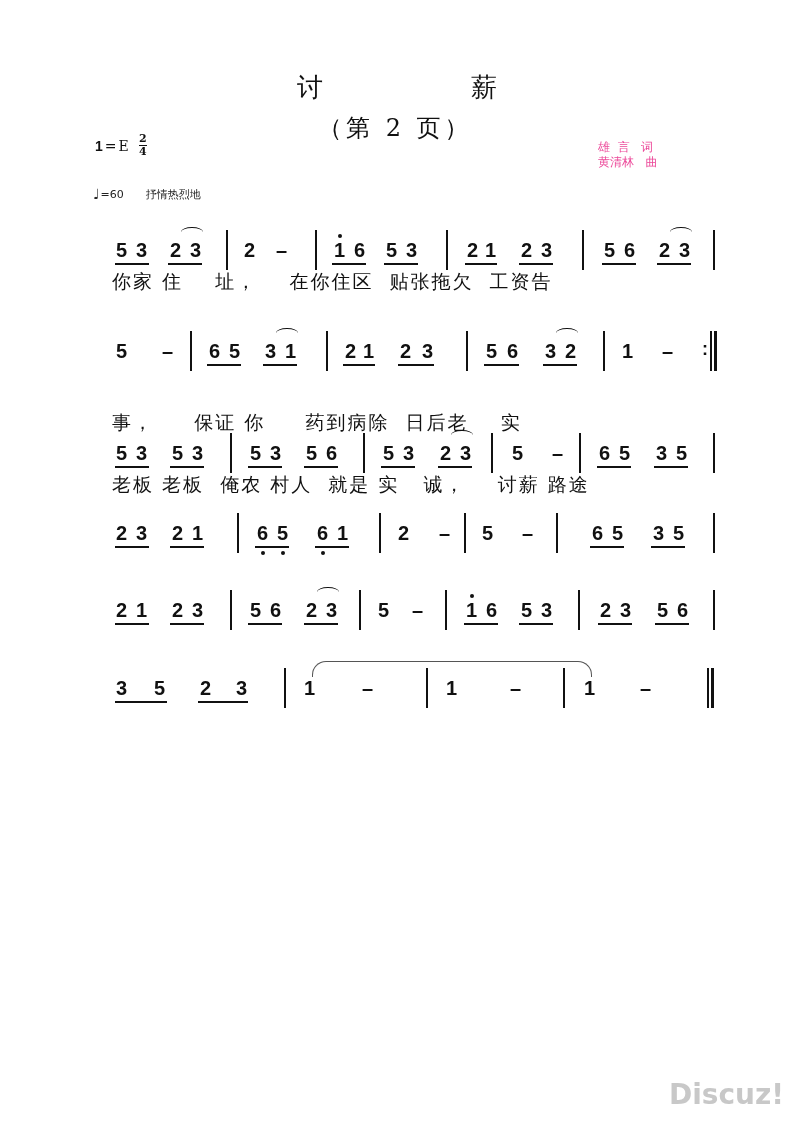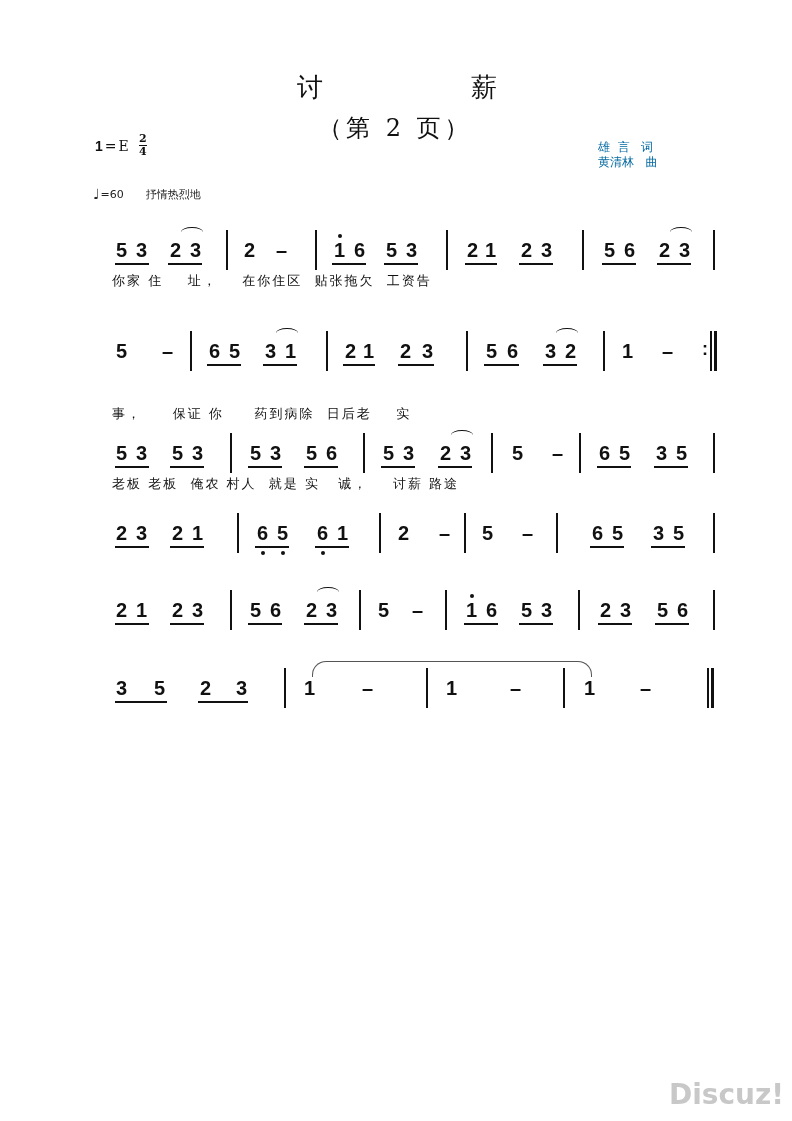--- a/index.html
+++ b/index.html
@@ -11,37 +11,37 @@
   .title .c2 { position: absolute; left: 471px; top: 0; font-size: 26px; font-family: "DejaVu Sans", sans-serif; }
   .subtitle { position: absolute; top: 112px; left: 318px; font-size: 24px; font-family: "DejaVu Serif", serif; letter-spacing: 4px; }
 
   .key { position: absolute; left: 95px; top: 134px; font-size: 14px; font-family: "DejaVu Serif", serif; font-weight: bold; display: flex; align-items: center; }
   .key .one { font-family: "Liberation Sans", sans-serif; font-weight: bold; }
   .key .eq { margin: 0 2px; font-weight: normal; }
   .key .note { font-weight: normal; }
   .timesig { display: inline-flex; flex-direction: column; align-items: center; margin-left: 10px; font-size: 11px; line-height: 10px; font-family: "DejaVu Serif", serif; font-weight: bold; }
   .timesig .bar { width: 8px; height: 1px; background: #111; margin: 1px 0; }
 
-  .credits { position: absolute; left: 598px; top: 140px; font-size: 12px; line-height: 15px; color: #0369a1; }
+  .credits { position: absolute; left: 598px; top: 140px; font-size: 12px; line-height: 15px; color: #ec4899; }
   .credits div { white-space: pre; }
 
   .tempo { position: absolute; left: 93px; top: 186px; font-size: 11px; display: flex; align-items: center; color: #222; }
   .tempo .noteglyph { font-size: 14px; margin-right: 1px; }
   .tempo .bpm { margin-right: 22px; }
 
   .row { position: absolute; left: 112px; width: 610px; }
   .notes { position: absolute; top: 0; left: 0; height: 30px; width: 100%; }
   .n { position: absolute; top: 0; font-family: "Liberation Sans", sans-serif; font-weight: bold; font-size: 20px; line-height: 24px; }
   .ul { position: absolute; height: 2px; background: #111; top: 25px; }
   .bl { position: absolute; width: 1.5px; background: #111; top: -8px; height: 40px; }
   .bl.thick { width: 3px; }
   .dotabove { position: absolute; width: 4px; height: 4px; background: #111; border-radius: 50%; }
   .dotbelow { position: absolute; width: 4px; height: 4px; background: #111; border-radius: 50%; }
   .tie { position: absolute; width: 22px; height: 10px; border-top: 1.5px solid #111; border-radius: 50% 50% 0 0; }
-  .lyr { position: absolute; font-size: 13px; line-height: 22px; font-family: "DejaVu Sans", sans-serif; letter-spacing: 2px; color: #111; white-space: pre; }
+  .lyr { position: absolute; font-size: 19px; line-height: 22px; font-family: "DejaVu Sans", sans-serif; letter-spacing: 2px; color: #111; white-space: pre; }
   .repeat { position: absolute; font-size: 18px; font-weight: bold; font-family: "Liberation Sans", sans-serif; }
   .longtie { position: absolute; height: 16px; border-top: 1.5px solid #555; border-left: 1.5px solid #555; border-right: 1.5px solid #555; border-radius: 14px 14px 0 0; border-bottom: none; }
 
   .watermark { position: absolute; left: 669px; top: 1078px; font-size: 28px; font-weight: bold; color: #c8c8c8; font-family: "DejaVu Sans", sans-serif; }
 </style>
 </head>
 <body>
 
 <div class="title">
   <span class="c1">讨</span>
@@ -138,21 +138,21 @@
       <span class="n" style="left:453px">2</span>
     <div class="ul" style="left:431px;width:34px"></div>
     <div class="tie" style="left:444px;top:-11px"></div>
     <div class="bl" style="left:491px"></div>
     <span class="n" style="left:510px">1</span>
       <span class="n" style="left:550px">–</span>
     <span class="repeat" style="left:590px;top:0">:</span>
     <div class="bl" style="left:598px"></div>
     <div class="bl thick" style="left:602px"></div>
   </div>
-  <div class="lyr" style="left:0;top:64px"><span>事，</span>     <span>保证</span> <span>你</span>     <span>药到</span><span>病除</span>  <span>日后</span><span>老</span>    <span>实</span></div>
+  <div class="lyr" style="left:0;top:72px"><span>事，</span>     <span>保证</span> <span>你</span>     <span>药到</span><span>病除</span>  <span>日后</span><span>老</span>    <span>实</span></div>
 </div>
 
 <div class="row" style="top:441px; height:60px;">
   <div class="notes">
     <span class="n" style="left:4px">5</span>
       <span class="n" style="left:24px">3</span>
     <div class="ul" style="left:3px;width:34px"></div>
     <span class="n" style="left:60px">5</span>
       <span class="n" style="left:80px">3</span>
     <div class="ul" style="left:58px;width:34px"></div>

